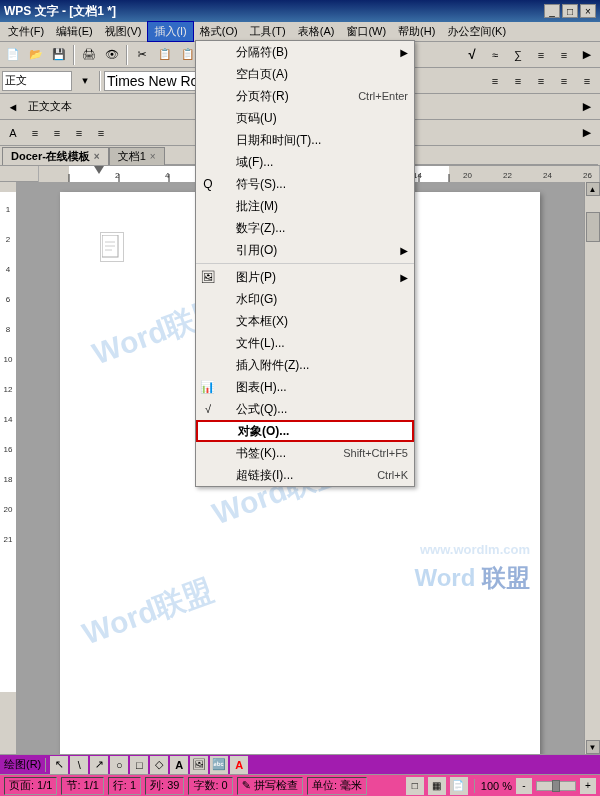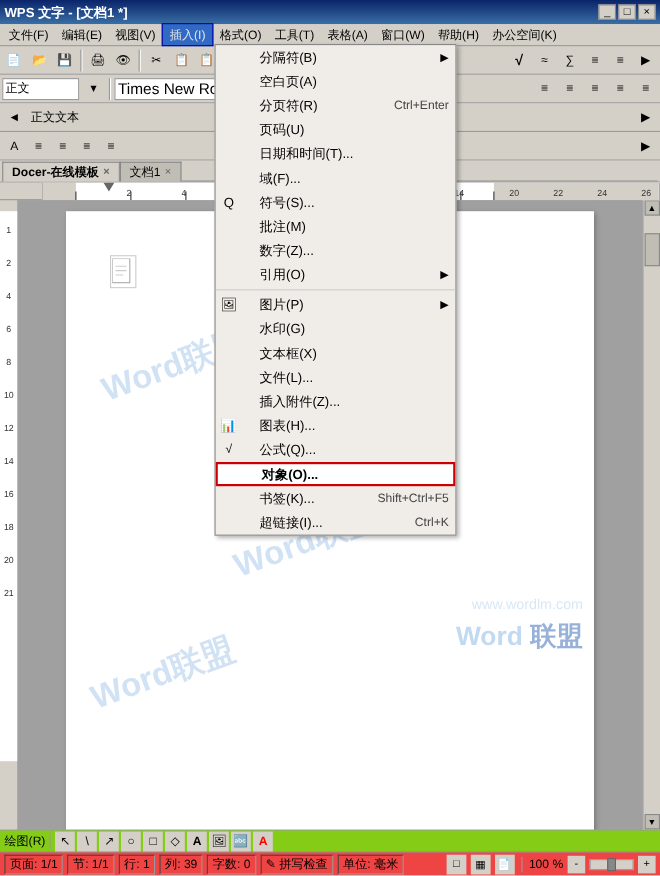--- a/index.html
+++ b/index.html
@@ -241,41 +241,41 @@
       width: 14px;
       height: 30px;
       background: #c0bdb5;
       border: 1px solid #888;
       margin-top: 16px;
     }
 
     
     .status-bar {
       height: 22px;
-      background: #ef4444;
+      background: #ec4899;
       border-top: 1px solid #999;
       display: flex;
       align-items: center;
       padding: 0 4px;
       font-size: 11px;
       gap: 4px;
     }
     .status-item {
       padding: 1px 4px;
       border: 1px inset #999;
       height: 18px;
       display: flex;
       align-items: center;
       font-size: 11px;
     }
 
     
     .bottom-toolbar {
       height: 20px;
-      background: #84cc16;
+      background: #a21caf;
       border-top: 1px solid #999;
       display: flex;
       align-items: center;
       padding: 0 4px;
       gap: 2px;
       font-size: 11px;
     }
 
     
     .dropdown-menu {
@@ -332,21 +332,21 @@
       font-weight: bold;
       transform: rotate(-20deg);
       pointer-events: none;
       white-space: nowrap;
       font-family: 'Arial', sans-serif;
     }
     .watermark-small {
       position: absolute;
       color: rgba(100, 160, 220, 0.25);
       font-size: 13px;
-      font-weight: normal;
+      font-weight: bold;
       pointer-events: none;
       white-space: nowrap;
     }
 
     .doc-icon {
       position: absolute;
       top: 40px;
       left: 40px;
       width: 24px;
       height: 30px;

